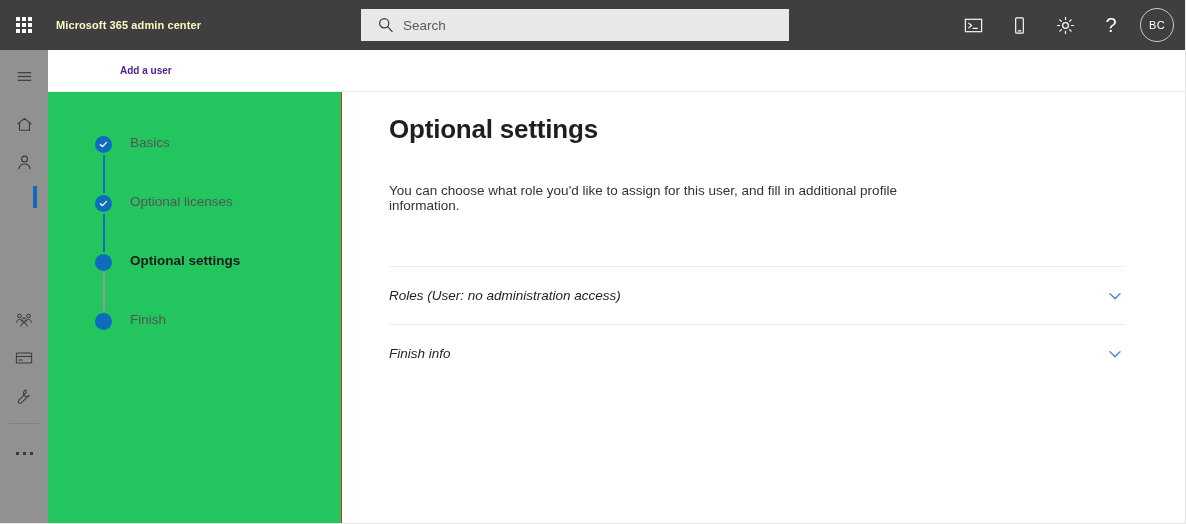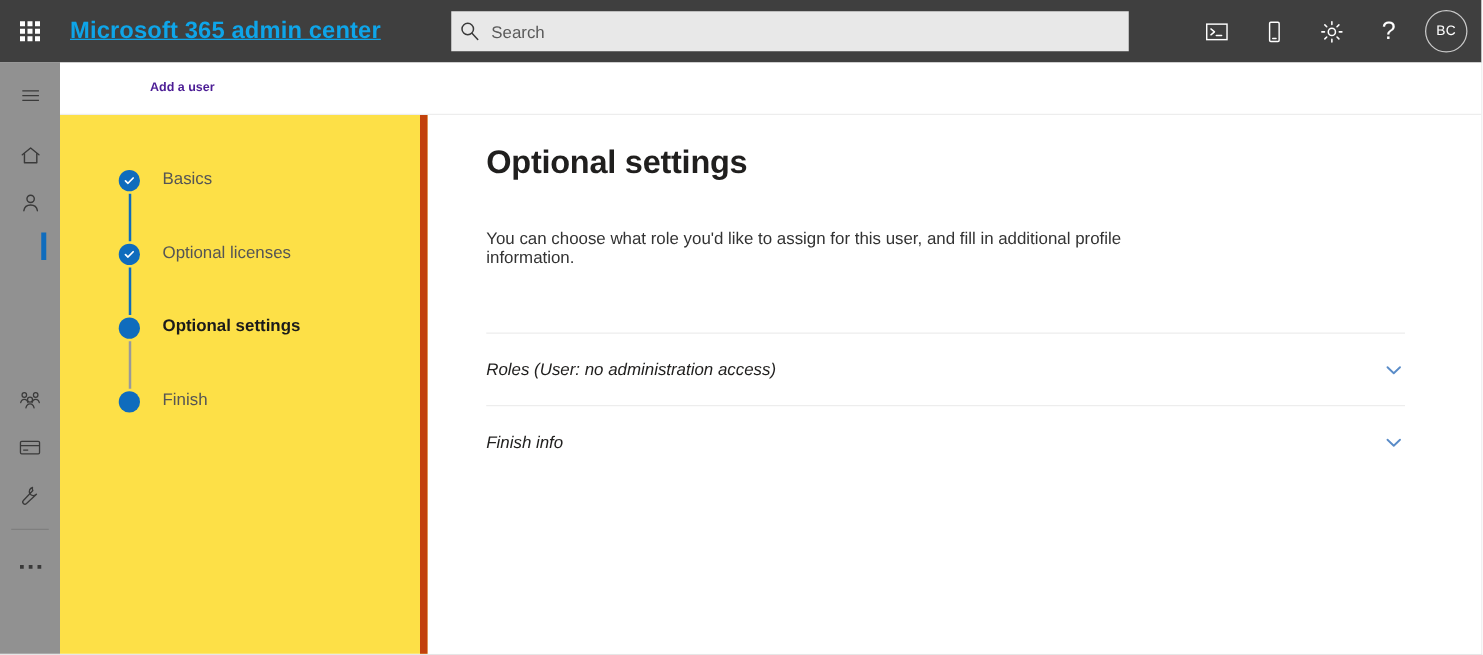--- a/index.html
+++ b/index.html
@@ -31,34 +31,33 @@
     cursor: pointer;
   }
   .waffle-grid {
     display: grid;
     grid-template-columns: repeat(3, 4px);
     grid-template-rows: repeat(3, 4px);
     gap: 2px;
   }
   .waffle-grid i { display: block; width: 4px; height: 4px; background: #ffffff; }
   .brand {
-    color: #0ea5e9;
-    font-size: 19px;
+    color: #fef9c3;
+    font-size: 11px;
     font-weight: bold;
     letter-spacing: .1px;
     margin-left: 8px;
     white-space: nowrap;
-    text-decoration: underline;
   }
   .searchwrap {
     position: absolute; left: 361px; top: 9px;
-    width: 542px; height: 32px;
+    width: 428px; height: 32px;
     background: #e8e8e8;
     display: flex; align-items: center;
-    padding: 0 6px;
+    padding: 0 16px;
   }
   .search-icon { width: 18px; height: 18px; flex: 0 0 18px; margin-right: 8px; }
   .search-input {
     border: 0; outline: 0; background: transparent;
     font-family: "Liberation Sans", sans-serif;
     font-size: 13.5px; color: #444; width: 100%;
   }
   .search-input::placeholder { color: #5a5a5a; opacity: 1; }
 
   .topicons {
@@ -121,22 +120,22 @@
   }
   .pagehead-title {
     margin-left: 72px;
     font-size: 10px; font-weight: bold; color: #4c1d95;
   }
 
   
   .steps {
     position: absolute; top: 92px; left: 48px;
     width: 294px; height: 432px;
-    background: #fde047;
-    border-right: 6px solid #c2410c;
+    background: #22c55e;
+    border-right: 1px solid #c2410c;
   }
   .steplist { position: relative; margin: 44px 0 0 47px; }
   .step { position: relative; height: 59px; }
   .step:last-child { height: 24px; }
   .step-dot {
     position: absolute; left: 0; top: 0;
     width: 17px; height: 17px; border-radius: 50%;
     background: #0f6cbd;
     display: flex; align-items: center; justify-content: center;
   }

